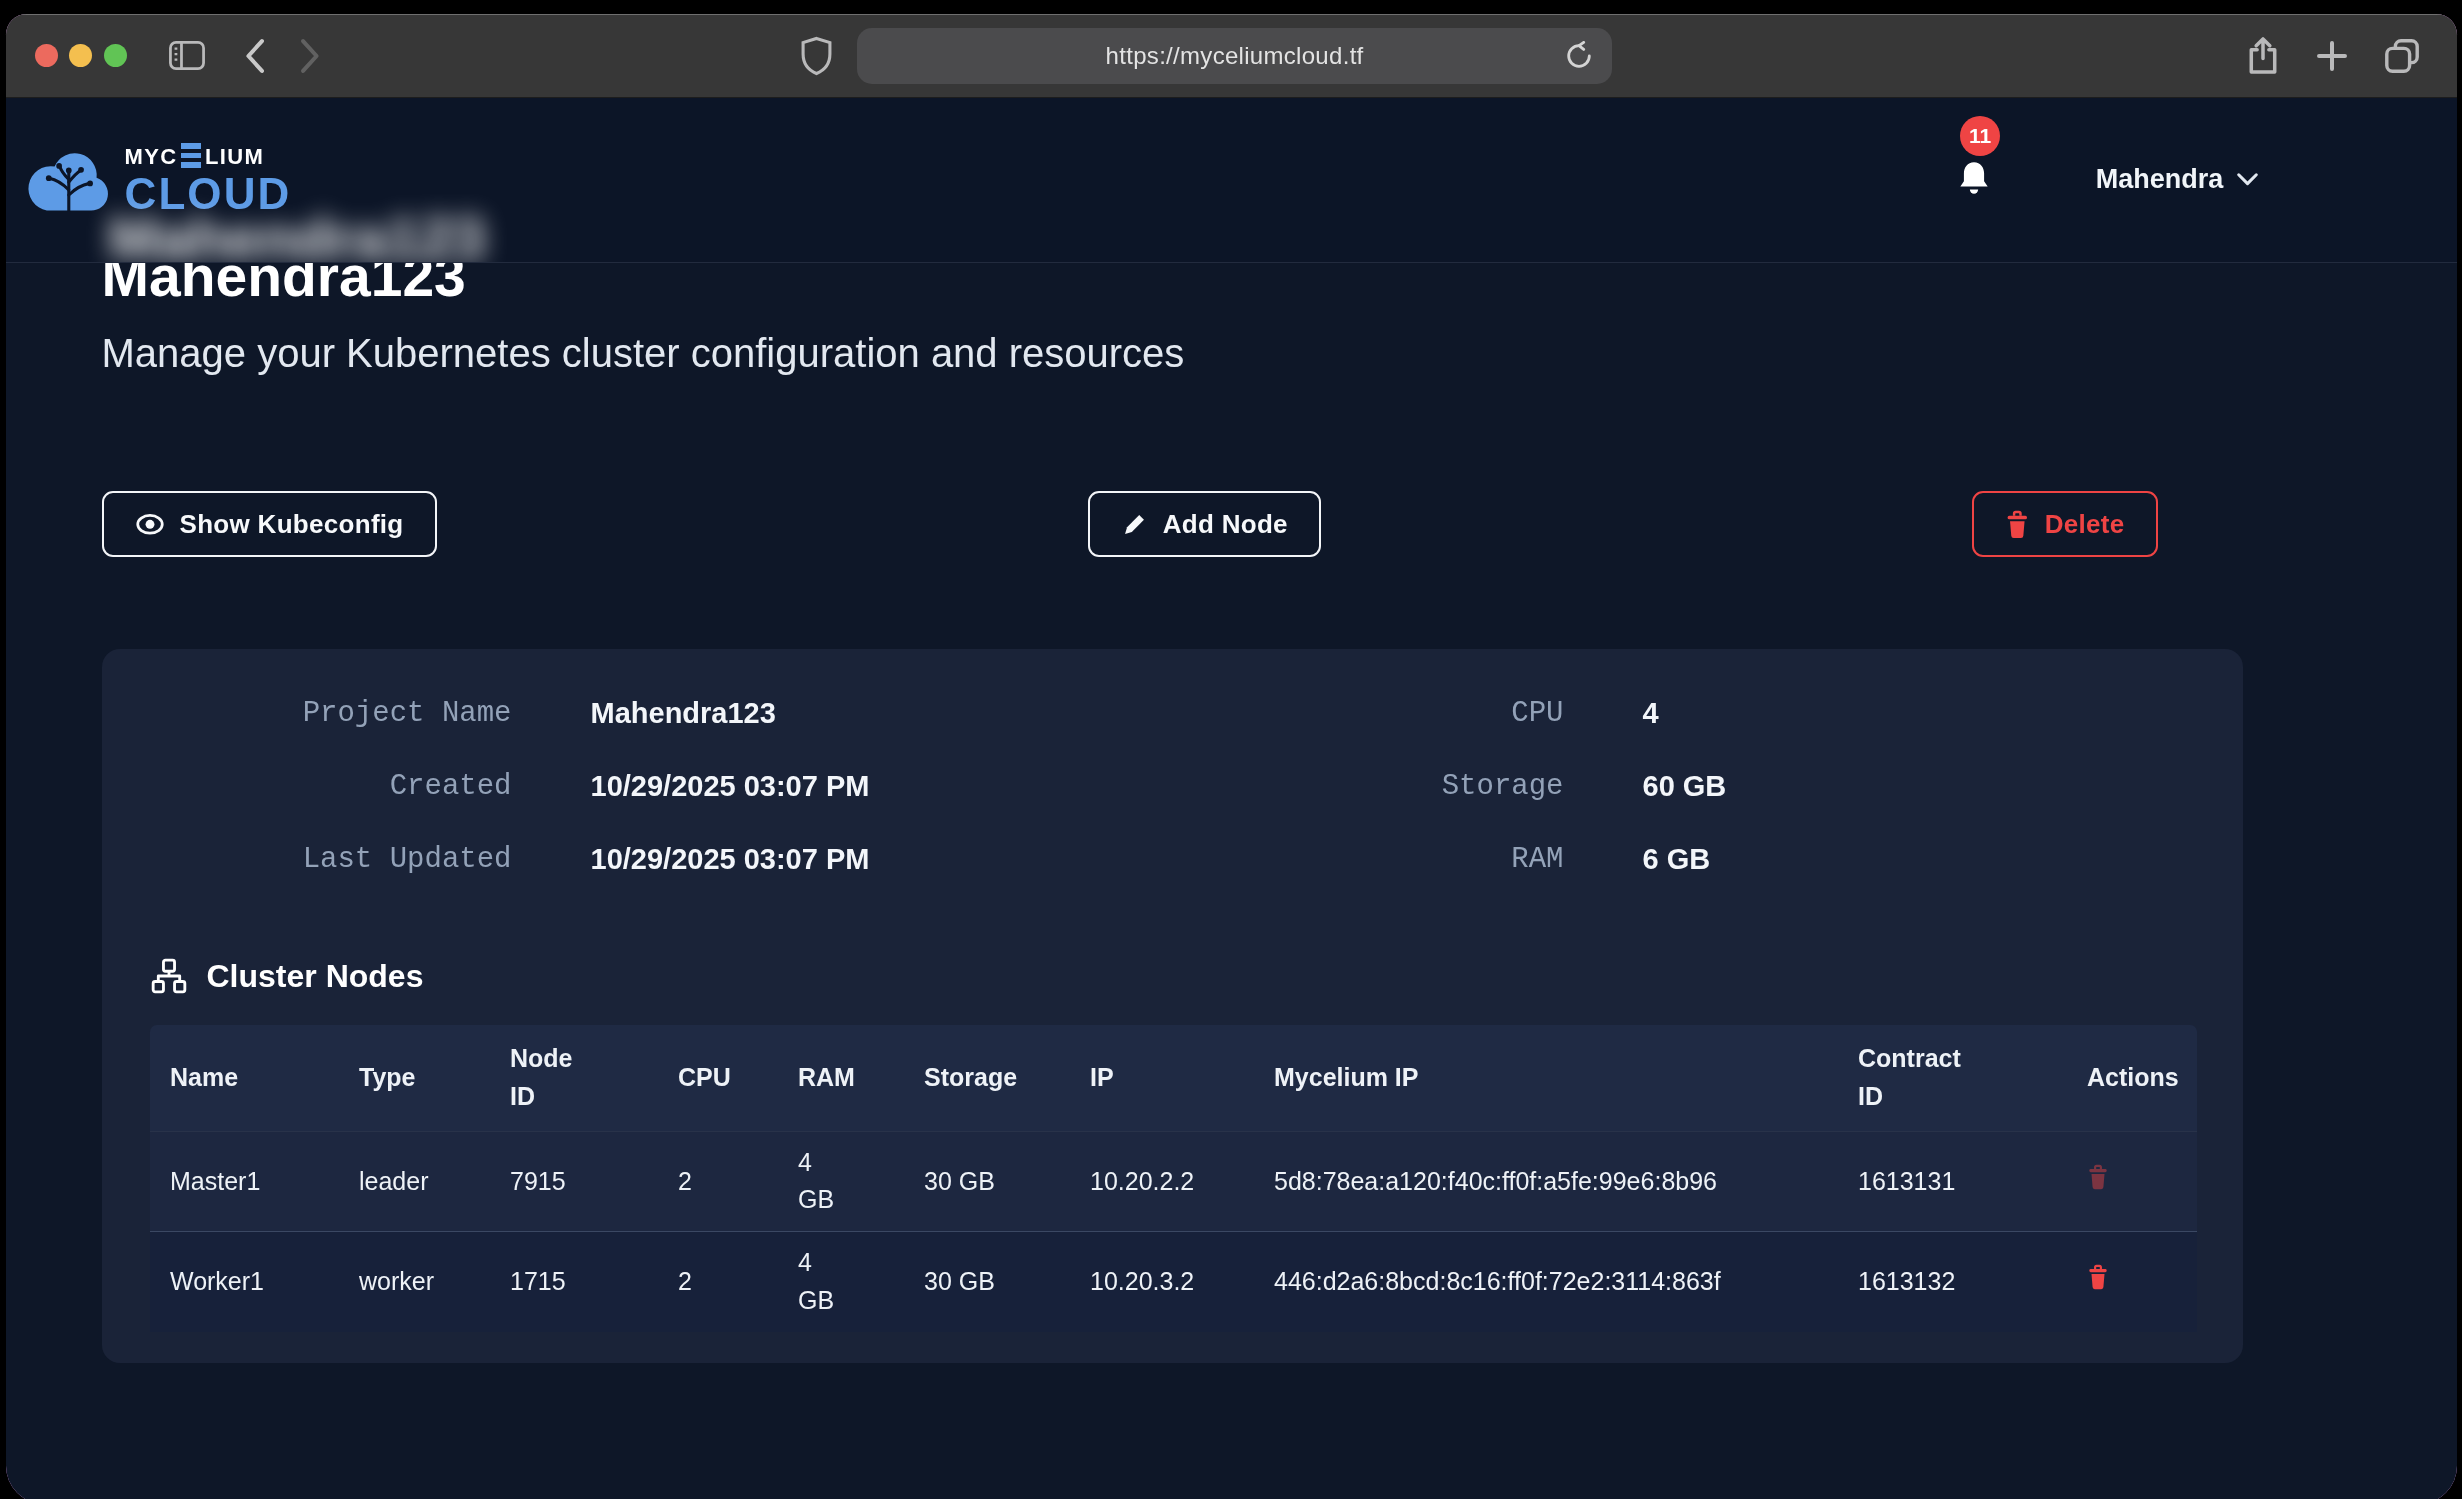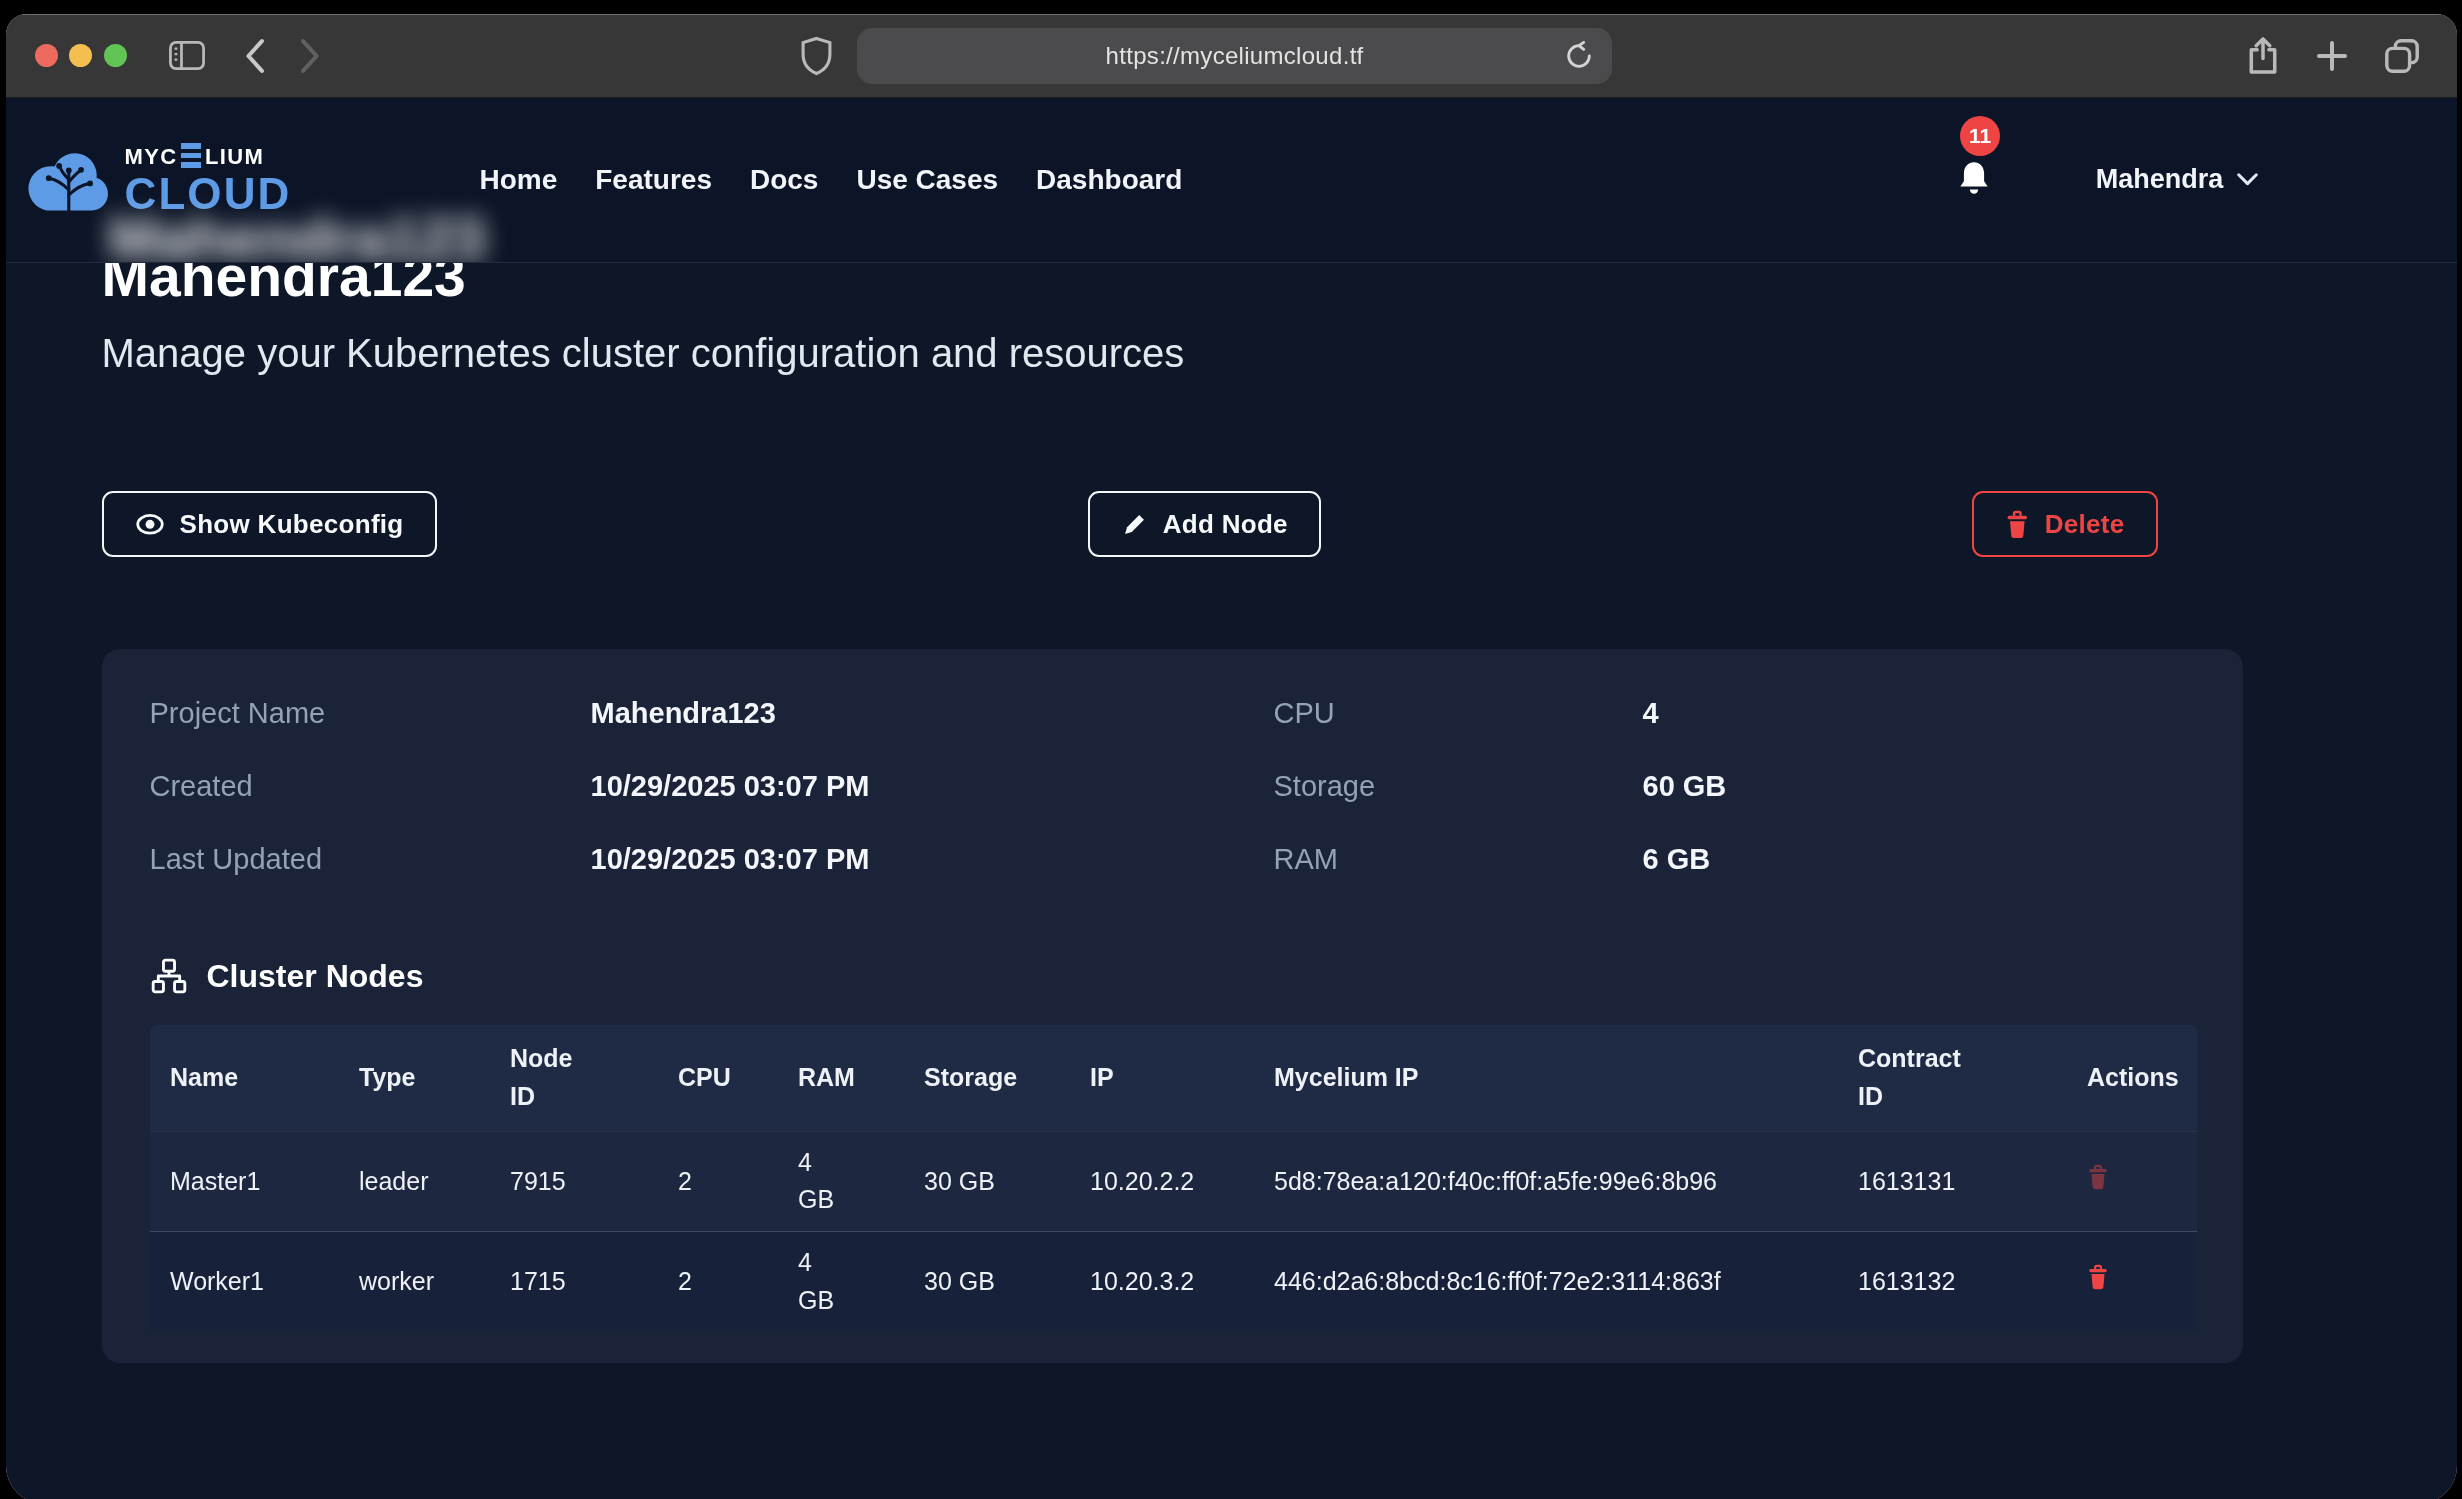--- a/index.html
+++ b/index.html
@@ -77,21 +77,21 @@
   .btn-danger  { border:2.1px solid #ef4444; color:#ef4444; }
   
   .card {
     margin-top:92px; width:2141px; background:#1a2338; border-radius:18px;
     padding:48px 48px 31px 48px;
   }
   .info-grid {
     display:grid; grid-template-columns:362px 762px 290px 1fr; row-gap:40px;
     font-size:29px; align-items:center;
   }
-  .info-label { color:#93a2b8; font-weight:500; }
+  .info-label { color:#93a2b8; text-align:right; font-weight:500;font-family:Liberation Mono, monospace; }
   .info-value { color:#f3f6fa; font-weight:600; padding-left:79px; white-space:nowrap; }
   .cluster-head { margin-top:81px; display:flex; align-items:center; gap:19px; }
   .cluster-title { color:#fff; font-size:32px; font-weight:700; }
   
   table.nodes { margin-top:30px; width:2047px; table-layout:fixed; border-collapse:collapse; }
   table.nodes th, table.nodes td {
     text-align:left; vertical-align:middle; padding:12.3px 20.5px; font-size:25px; color:#eef2f7;
     line-height:1.5; font-weight:400;
   }
   table.nodes thead th { background:#1f2a44; font-weight:600; height:106px; }
@@ -208,27 +208,20 @@
                 <i></i>
                 <i></i>
                 <i></i>
               </span>
               <span>LIUM</span>
             </span>
           <span class="brand-line2">CLOUD</span>
         </span>
       </div>
 
-      <nav class="nav-links">
-        <span class="nav-link">Home</span>
-        <span class="nav-link">Features</span>
-        <span class="nav-link">Docs</span>
-        <span class="nav-link">Use Cases</span>
-        <span class="nav-link">Dashboard</span>
-      </nav>
 
       <div class="nav-spacer"></div>
 
       <div class="bell-wrap">
         <span>
           <svg width="38" height="44" viewBox="0 0 32 36">
               <path d="M16 3 C10.5 3 7.5 7.5 7.5 12.5 V19 L4.5 23.5 H27.5 L24.5 19 V12.5 C24.5 7.5 21.5 3 16 3 Z" fill="#ffffff"></path>
               <path d="M12.5 26 a3.5 3.5 0 0 0 7 0 Z" fill="#ffffff"></path>
             </svg>
         </span>

